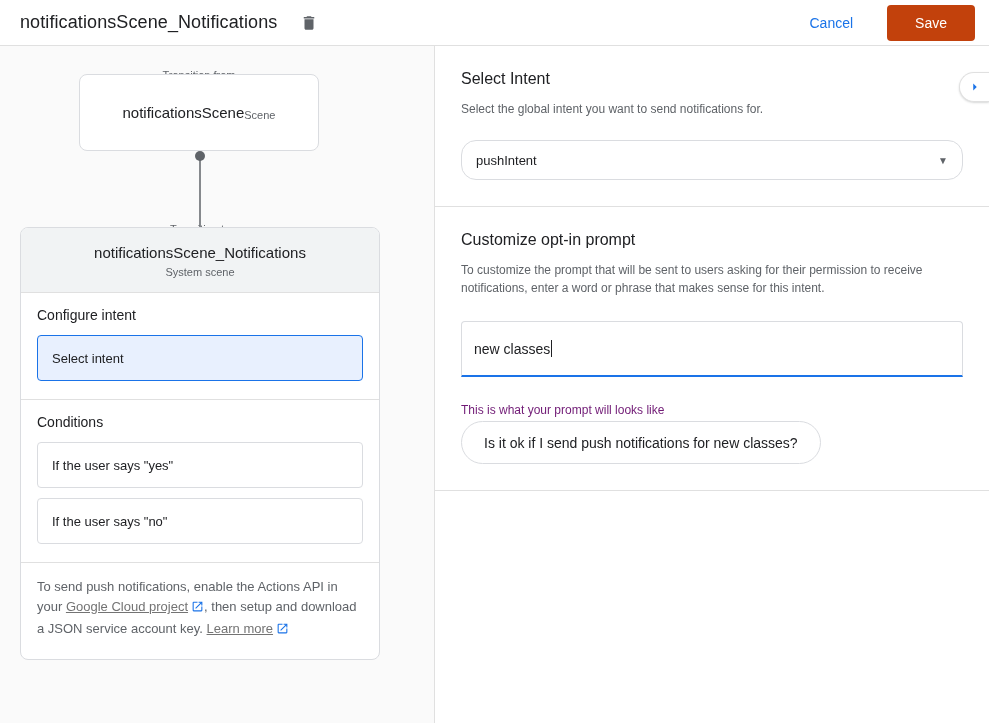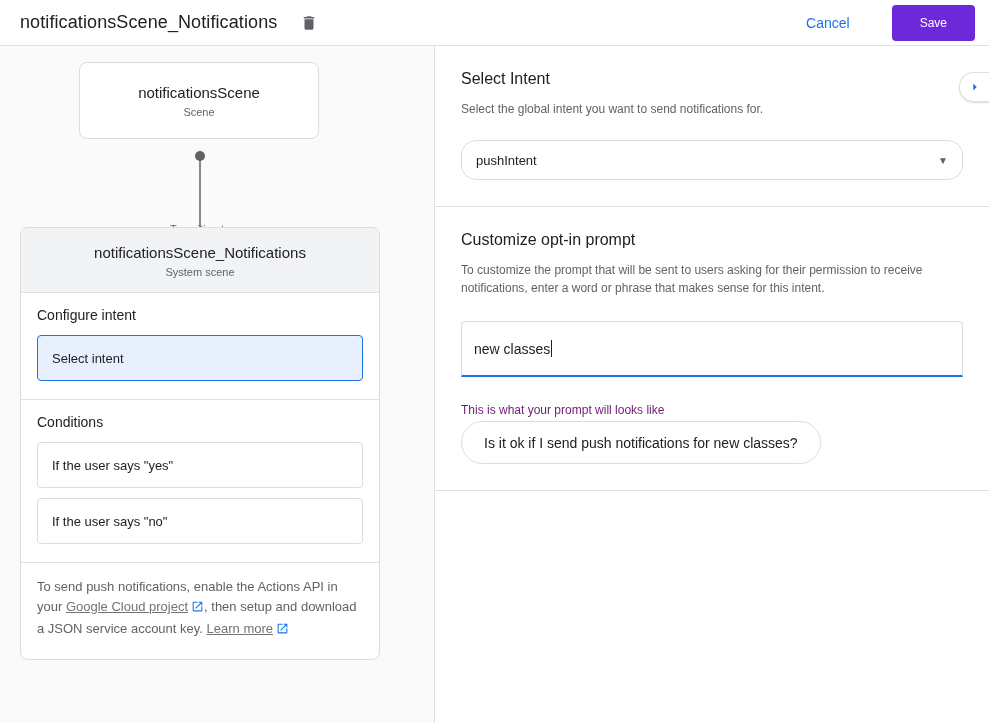--- a/index.html
+++ b/index.html
@@ -41,28 +41,28 @@
     color: #1a73e8;
     font-size: 14px;
     padding: 8px 14px;
     cursor: pointer;
     border-radius: 4px;
     background: none;
     border: none;
     font-family: inherit;
   }
   .save-btn {
-    background: #6d28d9;
+    background: #c2410c;
     color: #fff;
-    font-size: 12px;
+    font-size: 14px;
     border: none;
     border-radius: 4px;
     height: 36px;
     padding: 0 28px;
-    margin-left: 28px;
+    margin-left: 20px;
     cursor: pointer;
     font-family: inherit;
   }
 
   
   .content {
     position: absolute;
     top: 46px; left: 0;
     width: 989px; height: 677px;
     display: flex;
@@ -82,27 +82,26 @@
   }
 
   
   .transition-label {
     text-align: center;
     font-size: 11px;
     color: #5f6368;
   }
   .from-card {
     position: absolute;
-    left: 79px; top: 16px;
+    left: 79px; top: 28px;
     width: 240px; height: 77px;
     border: 1px solid #dadce0;
     border-radius: 8px;
     background: #ffffff;
     display: flex;
-    flex-direction: column;
     align-items: center;
     justify-content: center;
   }
   .from-card .name { font-size: 15px; color: #202124; }
   .from-card .sub { font-size: 11px; color: #5f6368; margin-top: 5px; }
   .from-lbl {
     position: absolute;
     left: 79px; top: 23px;
     width: 240px;
   }

